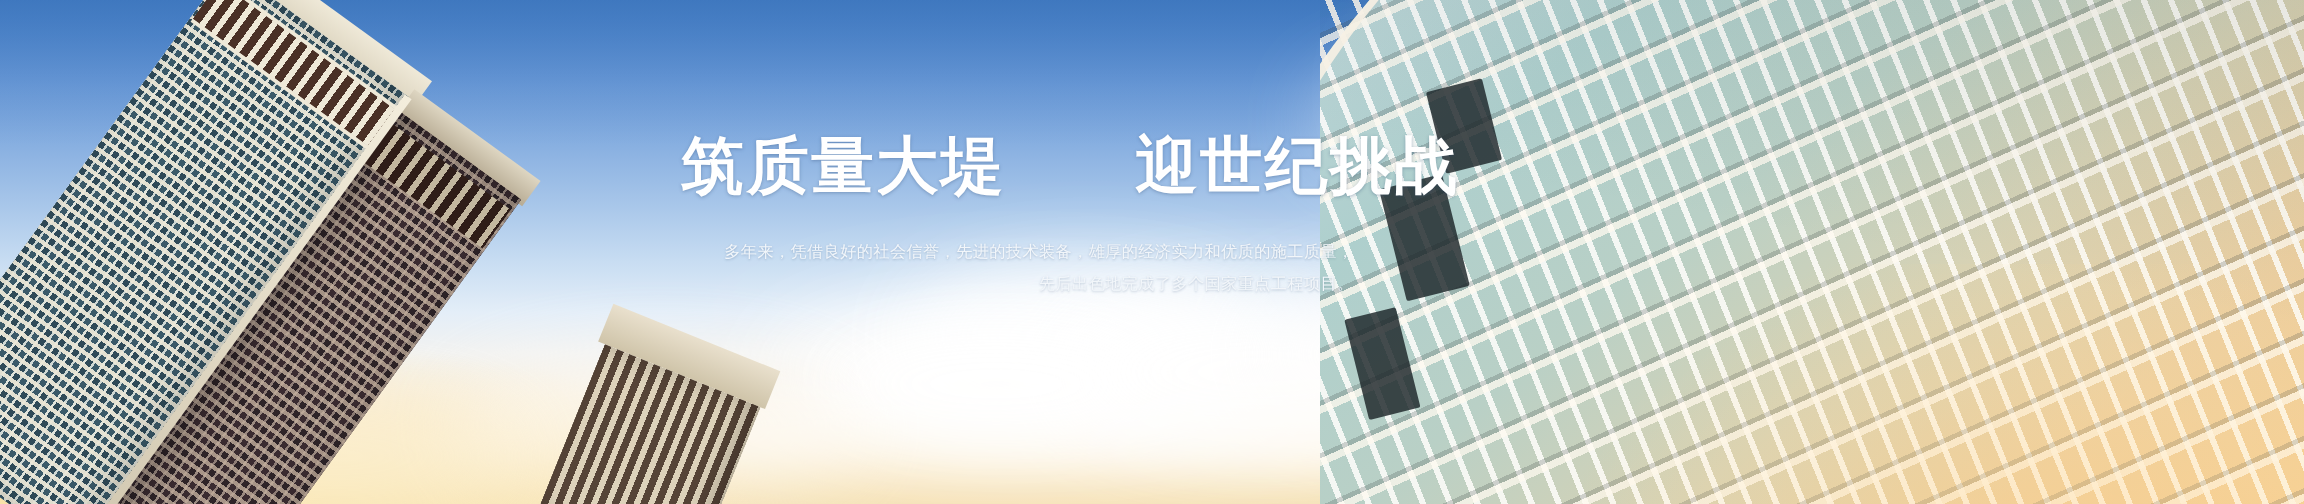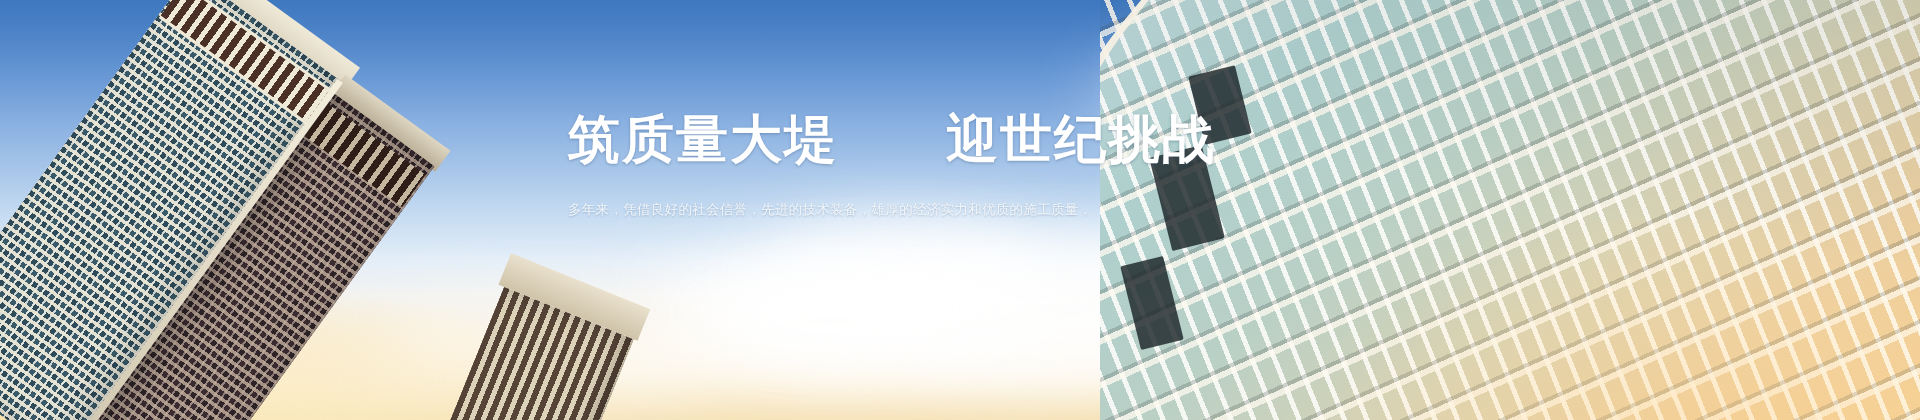--- a/index.html
+++ b/index.html
@@ -298,20 +298,21 @@
     text-shadow: 0 1px 3px rgba(40,70,110,0.35);
     white-space: pre;
   }
   .subcopy {
     margin-top: 26px;
     font-size: 13.5px;
     line-height: 2.0;
     color: #f2f6fa;
     letter-spacing: 0.3px;
     text-shadow: 0 1px 2px rgba(50,80,120,0.30);
+    text-align: right;
   }
   .subcopy .line { display: block; white-space: pre; }
 </style>
 </head>
 <body>
 
 <div id="banner">
 
   <div class="sky"></div>
   <div class="sky-top-dark"></div>
@@ -359,16 +360,17 @@
     <div class="tr-dark-band" style="left:30px; top:300px; width:44px; height:86px;"></div>
     <div class="tr-dark-band" style="left:96px; top:110px; width:48px; height:70px;"></div>
     <div class="tr-rim"></div>
     <div class="tr-warmglow"></div>
   </div>
 
   <div class="copy">
     <div class="headline">筑质量大堤　　迎世纪挑战</div>
     <div class="subcopy">
       <span class="line">多年来，凭借良好的社会信誉，先进的技术装备，雄厚的经济实力和优质的施工质量，</span>
+      <span class="line">先后出色地完成了多个国家重点工程项目。</span>
     </div>
   </div>
 
 </div>
 
 </body></html>

